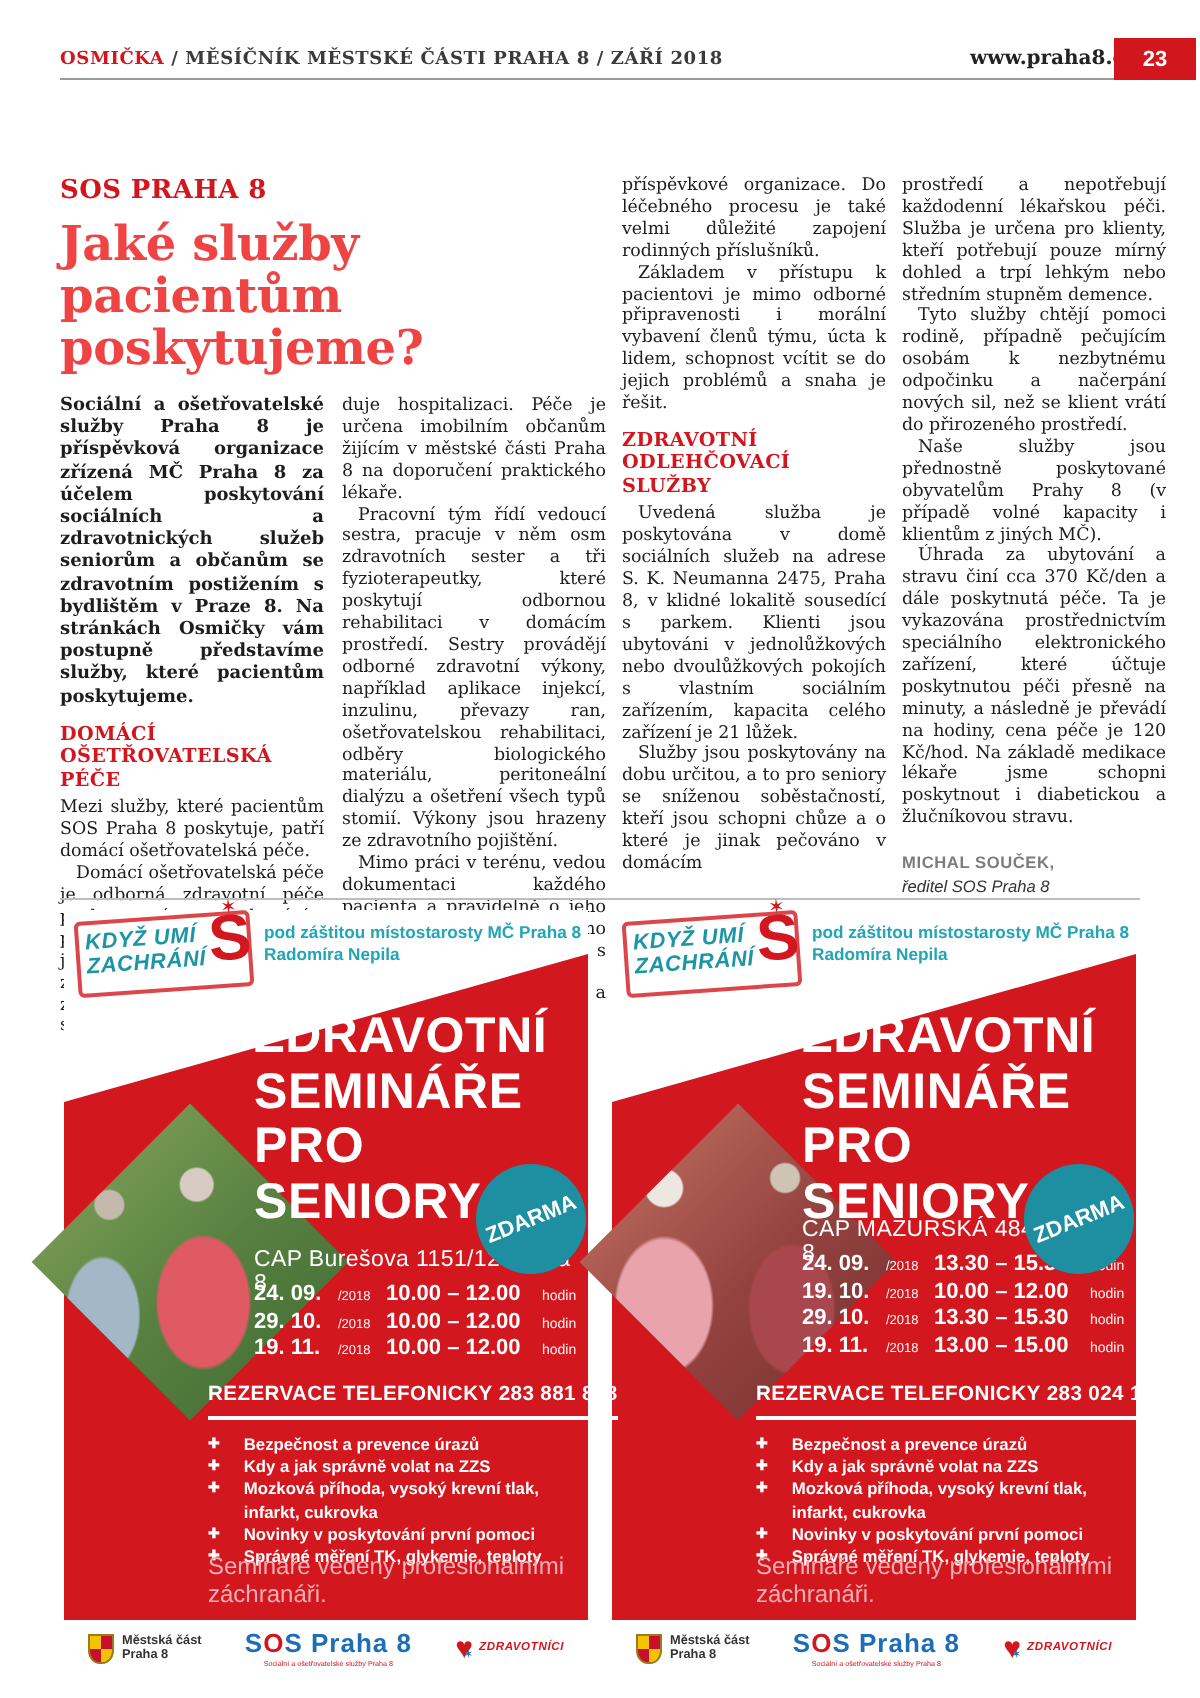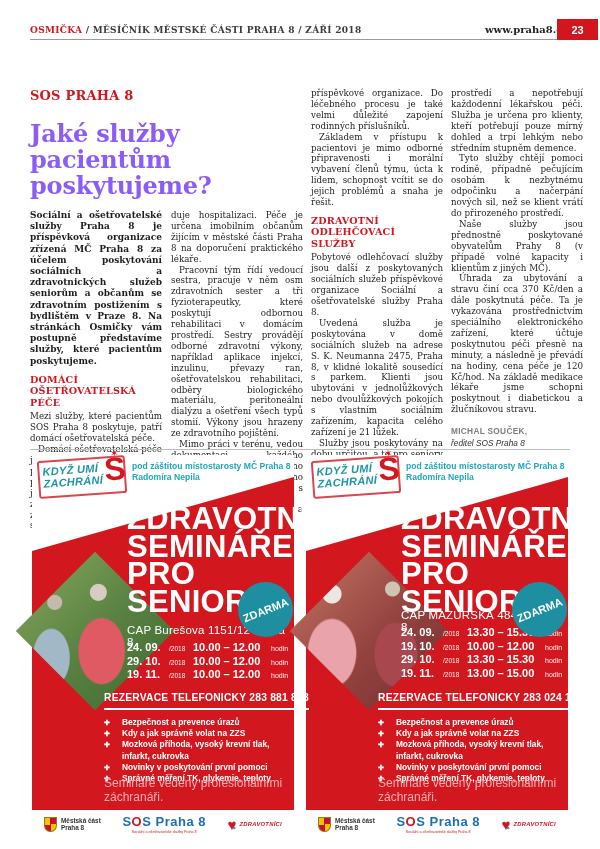--- a/index.html
+++ b/index.html
@@ -14,21 +14,21 @@
   .hdr-site{font-family:"DejaVu Serif",serif;font-size:10px;font-weight:bold;color:#222;}
   .pg-numbox{position:absolute;top:19px;right:2px;width:41px;height:21px;background:#d2161e;
              color:#fff;font-weight:bold;font-size:11px;display:flex;align-items:center;justify-content:center;}
 
   
   .article{position:absolute;top:88px;left:30px;width:554px;display:flex;gap:8px;
            font-family:"DejaVu Serif",serif;color:#1d1d1d;}
   .half{width:273px;flex:none;}
   .col{width:132px;flex:none;}
   .kicker{font-size:13px;font-weight:bold;color:#d2161e;letter-spacing:.2px;}
-  .title{font-size:24px;line-height:26px;font-weight:bold;color:#8b5cf6;margin-top:18px;letter-spacing:-.2px;}
+  .title{font-size:24px;line-height:26px;font-weight:bold;color:#ef4444;margin-top:6px;letter-spacing:-.2px;}
   .cols2{display:flex;gap:9px;margin-top:11px;}
   .body-txt{font-size:8.7px;line-height:10.9px;text-align:justify;}
   .body-txt p{margin:0;}
   .body-txt p.ind{text-indent:8px;}
   .intro{font-weight:bold;font-size:9px;line-height:11.2px;}
   .redhead{color:#d2161e;font-weight:bold;font-size:9.6px;line-height:11.5px;margin:7px 0 3px;letter-spacing:.2px;}
   .byline{margin-top:11px;font-family:"Liberation Sans",sans-serif;}
   .byline-name{font-size:8.3px;font-weight:bold;color:#7c7c7c;letter-spacing:.3px;}
   .byline-role{font-size:8.3px;font-style:italic;color:#333;margin-top:1px;}
   .article-rule{position:absolute;top:449px;left:30px;right:30px;border-top:1px solid #bdbdbd;}
@@ -45,21 +45,21 @@
   .stamp-l1,.stamp-l2{position:relative;color:#1d95a5;font-weight:bold;font-style:italic;
                       font-size:11px;line-height:12px;padding-left:5px;letter-spacing:.3px;z-index:2;}
   .stamp-l1{margin-top:5px;}
   .stamp-s{position:absolute;top:-3px;right:0px;font-size:32px;line-height:32px;font-weight:bold;
            color:#d3171e;z-index:3;}
   .stamp-star{position:absolute;top:-8px;right:6px;font-size:10px;color:#d3171e;z-index:4;}
   .patron{position:absolute;top:6px;left:100px;color:#23a5b6;font-weight:bold;
           font-size:8.6px;line-height:11px;z-index:5;}
 
   .ad-title{position:absolute;top:50px;left:95px;color:#fff;font-weight:bold;
-            font-size:31px;line-height:27.5px;letter-spacing:.3px;z-index:4;}
+            font-size:25px;line-height:27.5px;letter-spacing:.3px;z-index:4;}
   .badge{position:absolute;top:127px;left:206px;width:55px;height:55px;border-radius:50%;
          background:#1d8fa0;color:#fff;font-weight:bold;font-size:11px;
          display:flex;align-items:center;justify-content:center;transform:rotate(-22deg);z-index:6;}
 
   .photo-wrap{position:absolute;top:120px;left:7px;width:112px;height:112px;
               transform:rotate(45deg);overflow:hidden;z-index:3;}
   .photo{position:absolute;inset:-28px;transform:rotate(-45deg);}
   .photo-left{background:
       radial-gradient(circle 9px at 52% 27%, #d6ccc1 0 8px, transparent 9px),
       radial-gradient(circle 8px at 26% 33%, #c3b9ad 0 7px, transparent 8px),
@@ -132,21 +132,20 @@
         <p>duje hospitalizaci. Péče je určena imobilním občanům žijícím v městské části Praha 8 na doporučení praktického lékaře.</p>
         <p class="ind">Pracovní tým řídí vedoucí sestra, pracuje v něm osm zdravotních sester a tři fyzioterapeutky, které poskytují odbornou rehabilitaci v domácím prostředí. Sestry provádějí odborné zdravotní výkony, například aplikace injekcí, inzulinu, převazy ran, ošetřovatelskou rehabilitaci, odběry biologického materiálu, peritoneální dialýzu a ošetření všech typů stomií. Výkony jsou hrazeny ze zdravotního pojištění.</p>
         <p class="ind">Mimo práci v terénu, vedou dokumentaci každého pacienta a pravidelně o jeho stavu informují praktického lékaře. Úzce spolupracují s koordinátorkami pečovatelské služby a sociálními pracovnicemi</p>
       </div>
     </div>
   </div>
   <div class="col body-txt">
     <p>příspěvkové organizace. Do léčebného procesu je také velmi důležité zapojení rodinných příslušníků.</p>
     <p class="ind">Základem v přístupu k pacientovi je mimo odborné připravenosti i morální vybavení členů týmu, úcta k lidem, schopnost vcítit se do jejich problémů a snaha je řešit.</p>
     <div class="redhead">ZDRAVOTNÍ ODLEHČOVACÍ SLUŽBY</div>
-    <p>Pobytové odlehčovací služby jsou další z poskytovaných sociálních služeb příspěvkové organizace Sociální a ošetřovatelské služby Praha 8.</p>
     <p class="ind">Uvedená služba je poskytována v domě sociálních služeb na adrese S. K. Neumanna 2475, Praha 8, v klidné lokalitě sousedící s parkem. Klienti jsou ubytováni v jednolůžkových nebo dvoulůžkových pokojích s vlastním sociálním zařízením, kapacita celého zařízení je 21 lůžek.</p>
     <p class="ind">Služby jsou poskytovány na dobu určitou, a to pro seniory se sníženou soběstačností, kteří jsou schopni chůze a o které je jinak pečováno v domácím</p>
   </div>
   <div class="col body-txt">
     <p>prostředí a nepotřebují každodenní lékařskou péči. Služba je určena pro klienty, kteří potřebují pouze mírný dohled a trpí lehkým nebo středním stupněm demence.</p>
     <p class="ind">Tyto služby chtějí pomoci rodině, případně pečujícím osobám k nezbytnému odpočinku a načerpání nových sil, než se klient vrátí do přirozeného prostředí.</p>
     <p class="ind">Naše služby jsou přednostně poskytované obyvatelům Prahy 8 (v případě volné kapacity i klientům z jiných MČ).</p>
     <p class="ind">Úhrada za ubytování a stravu činí cca 370 Kč/den a dále poskytnutá péče. Ta je vykazována prostřednictvím speciálního elektronického zařízení, které účtuje poskytnutou péči přesně na minuty, a následně je převádí na hodiny, cena péče je 120 Kč/hod. Na základě medikace lékaře jsme schopni poskytnout i diabetickou a žlučníkovou stravu.</p>
     <div class="byline">
       <div class="byline-name">MICHAL SOUČEK,</div>

